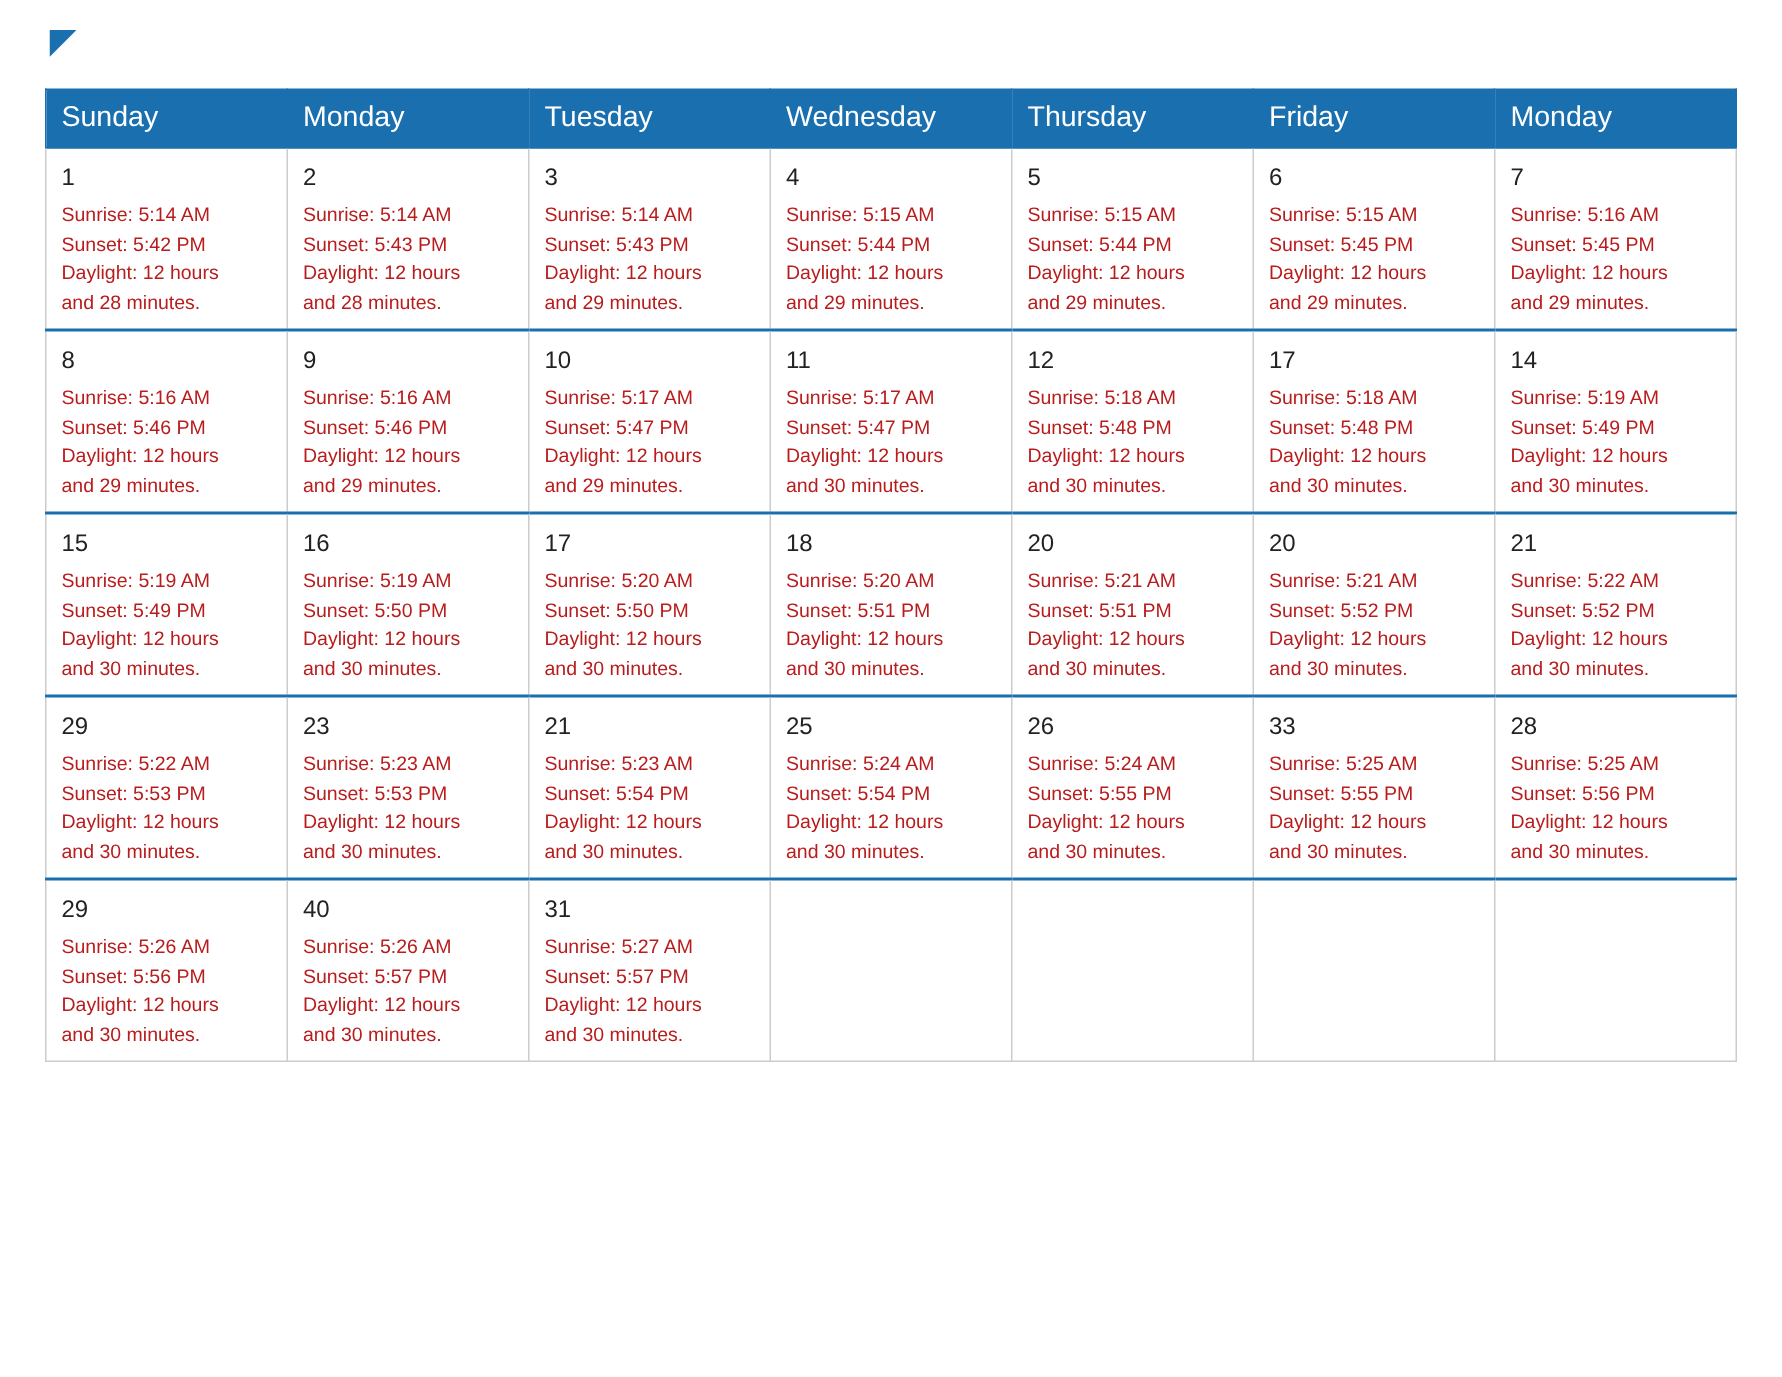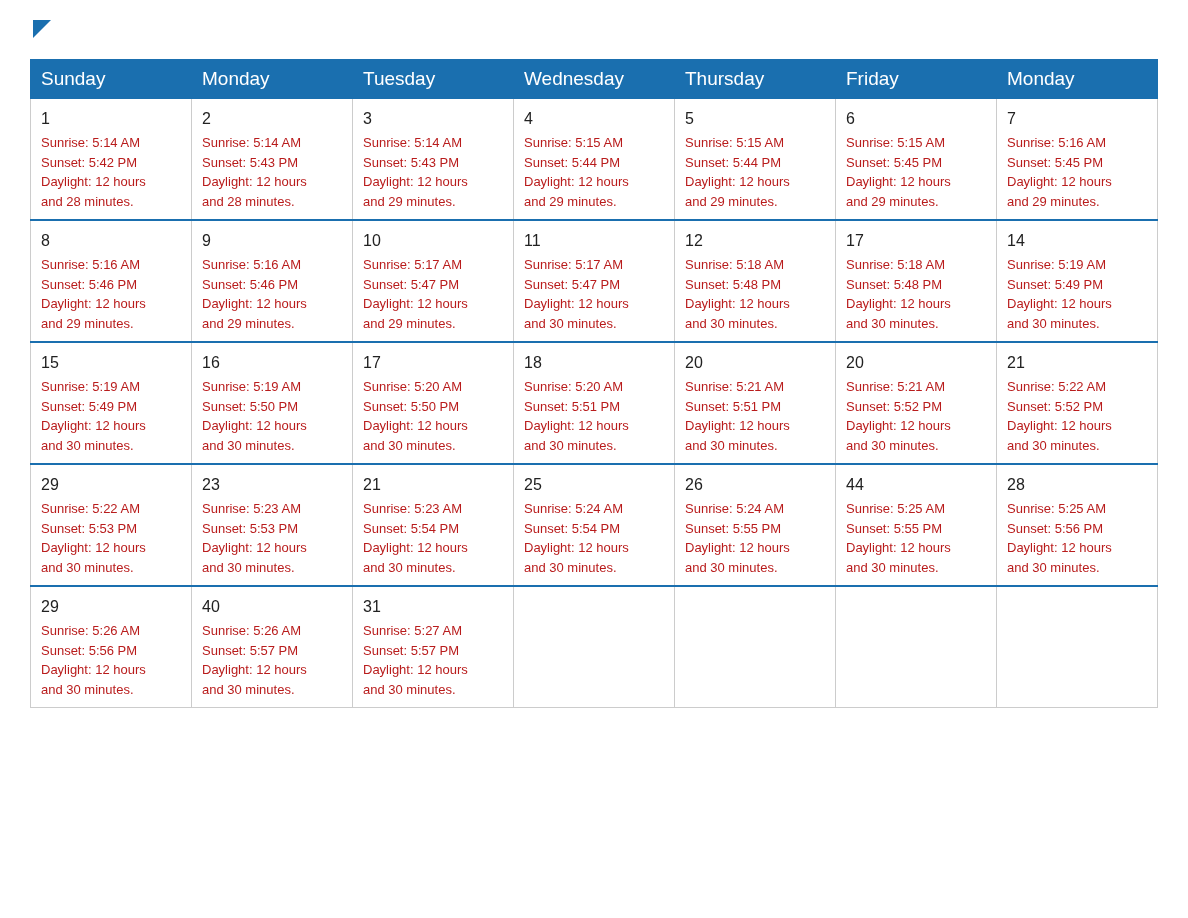--- a/index.html
+++ b/index.html
@@ -153,21 +153,21 @@
         <td><span class="day-num">20</span><span class="day-info">Sunrise: 5:21 AM<br>Sunset: 5:51 PM<br>Daylight: 12 hours<br>and 30 minutes.</span></td>
         <td><span class="day-num">20</span><span class="day-info">Sunrise: 5:21 AM<br>Sunset: 5:52 PM<br>Daylight: 12 hours<br>and 30 minutes.</span></td>
         <td><span class="day-num">21</span><span class="day-info">Sunrise: 5:22 AM<br>Sunset: 5:52 PM<br>Daylight: 12 hours<br>and 30 minutes.</span></td>
       </tr>
       <tr>
         <td><span class="day-num">29</span><span class="day-info">Sunrise: 5:22 AM<br>Sunset: 5:53 PM<br>Daylight: 12 hours<br>and 30 minutes.</span></td>
         <td><span class="day-num">23</span><span class="day-info">Sunrise: 5:23 AM<br>Sunset: 5:53 PM<br>Daylight: 12 hours<br>and 30 minutes.</span></td>
         <td><span class="day-num">21</span><span class="day-info">Sunrise: 5:23 AM<br>Sunset: 5:54 PM<br>Daylight: 12 hours<br>and 30 minutes.</span></td>
         <td><span class="day-num">25</span><span class="day-info">Sunrise: 5:24 AM<br>Sunset: 5:54 PM<br>Daylight: 12 hours<br>and 30 minutes.</span></td>
         <td><span class="day-num">26</span><span class="day-info">Sunrise: 5:24 AM<br>Sunset: 5:55 PM<br>Daylight: 12 hours<br>and 30 minutes.</span></td>
-        <td><span class="day-num">44</span><span class="day-info">Sunrise: 5:25 AM<br>Sunset: 5:55 PM<br>Daylight: 12 hours<br>and 30 minutes.</span></td>
+        <td><span class="day-num">33</span><span class="day-info">Sunrise: 5:25 AM<br>Sunset: 5:55 PM<br>Daylight: 12 hours<br>and 30 minutes.</span></td>
         <td><span class="day-num">28</span><span class="day-info">Sunrise: 5:25 AM<br>Sunset: 5:56 PM<br>Daylight: 12 hours<br>and 30 minutes.</span></td>
       </tr>
       <tr>
         <td><span class="day-num">29</span><span class="day-info">Sunrise: 5:26 AM<br>Sunset: 5:56 PM<br>Daylight: 12 hours<br>and 30 minutes.</span></td>
         <td><span class="day-num">40</span><span class="day-info">Sunrise: 5:26 AM<br>Sunset: 5:57 PM<br>Daylight: 12 hours<br>and 30 minutes.</span></td>
         <td><span class="day-num">31</span><span class="day-info">Sunrise: 5:27 AM<br>Sunset: 5:57 PM<br>Daylight: 12 hours<br>and 30 minutes.</span></td>
         <td></td>
         <td></td>
         <td></td>
         <td></td>

